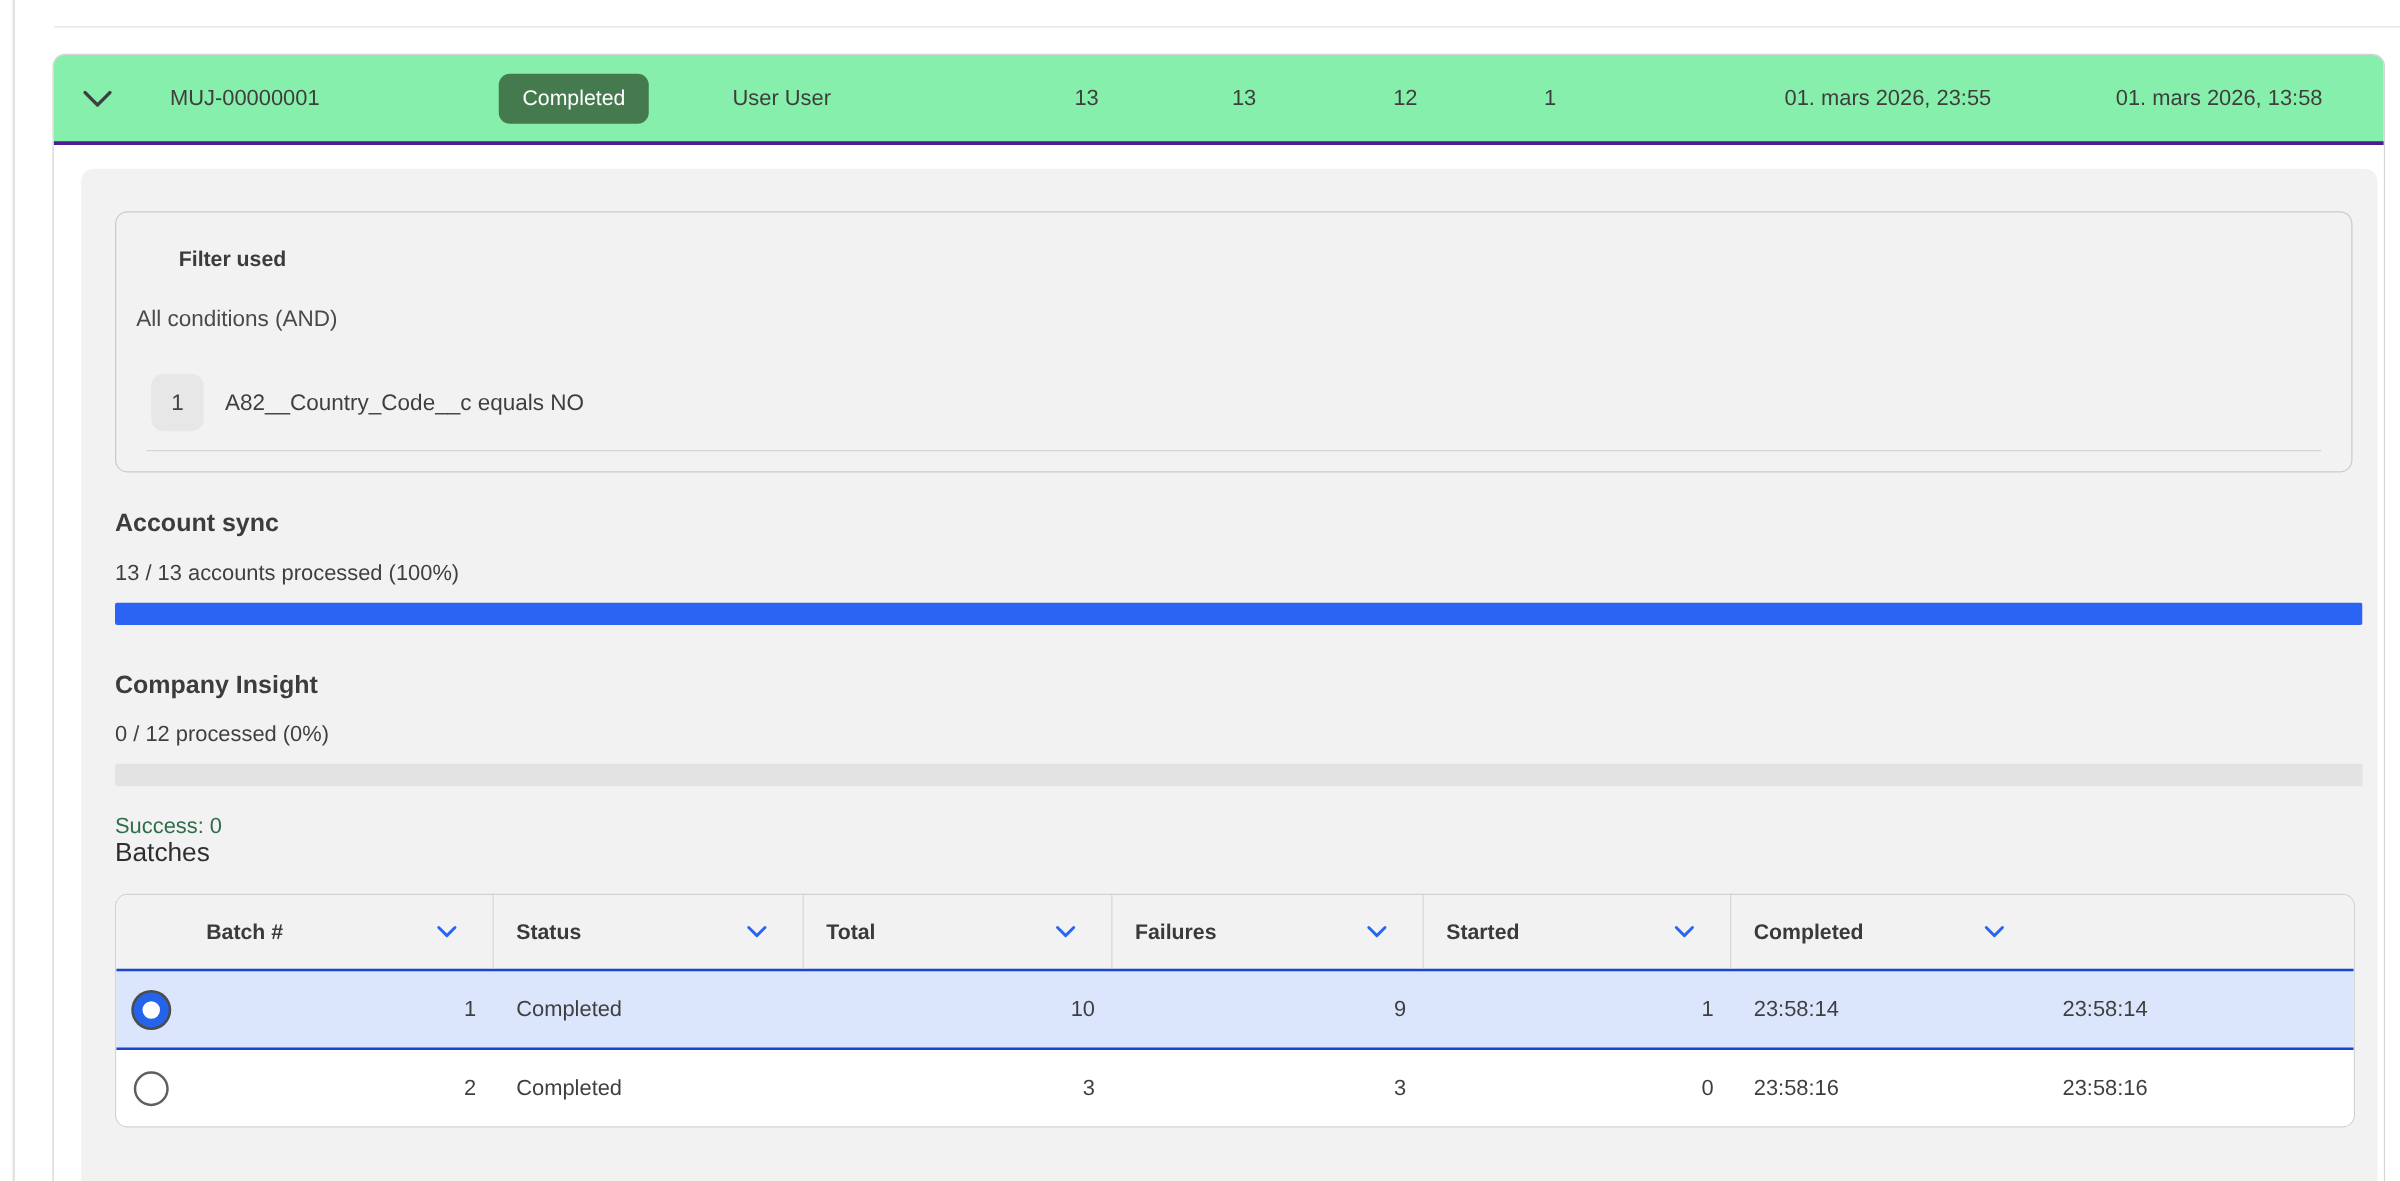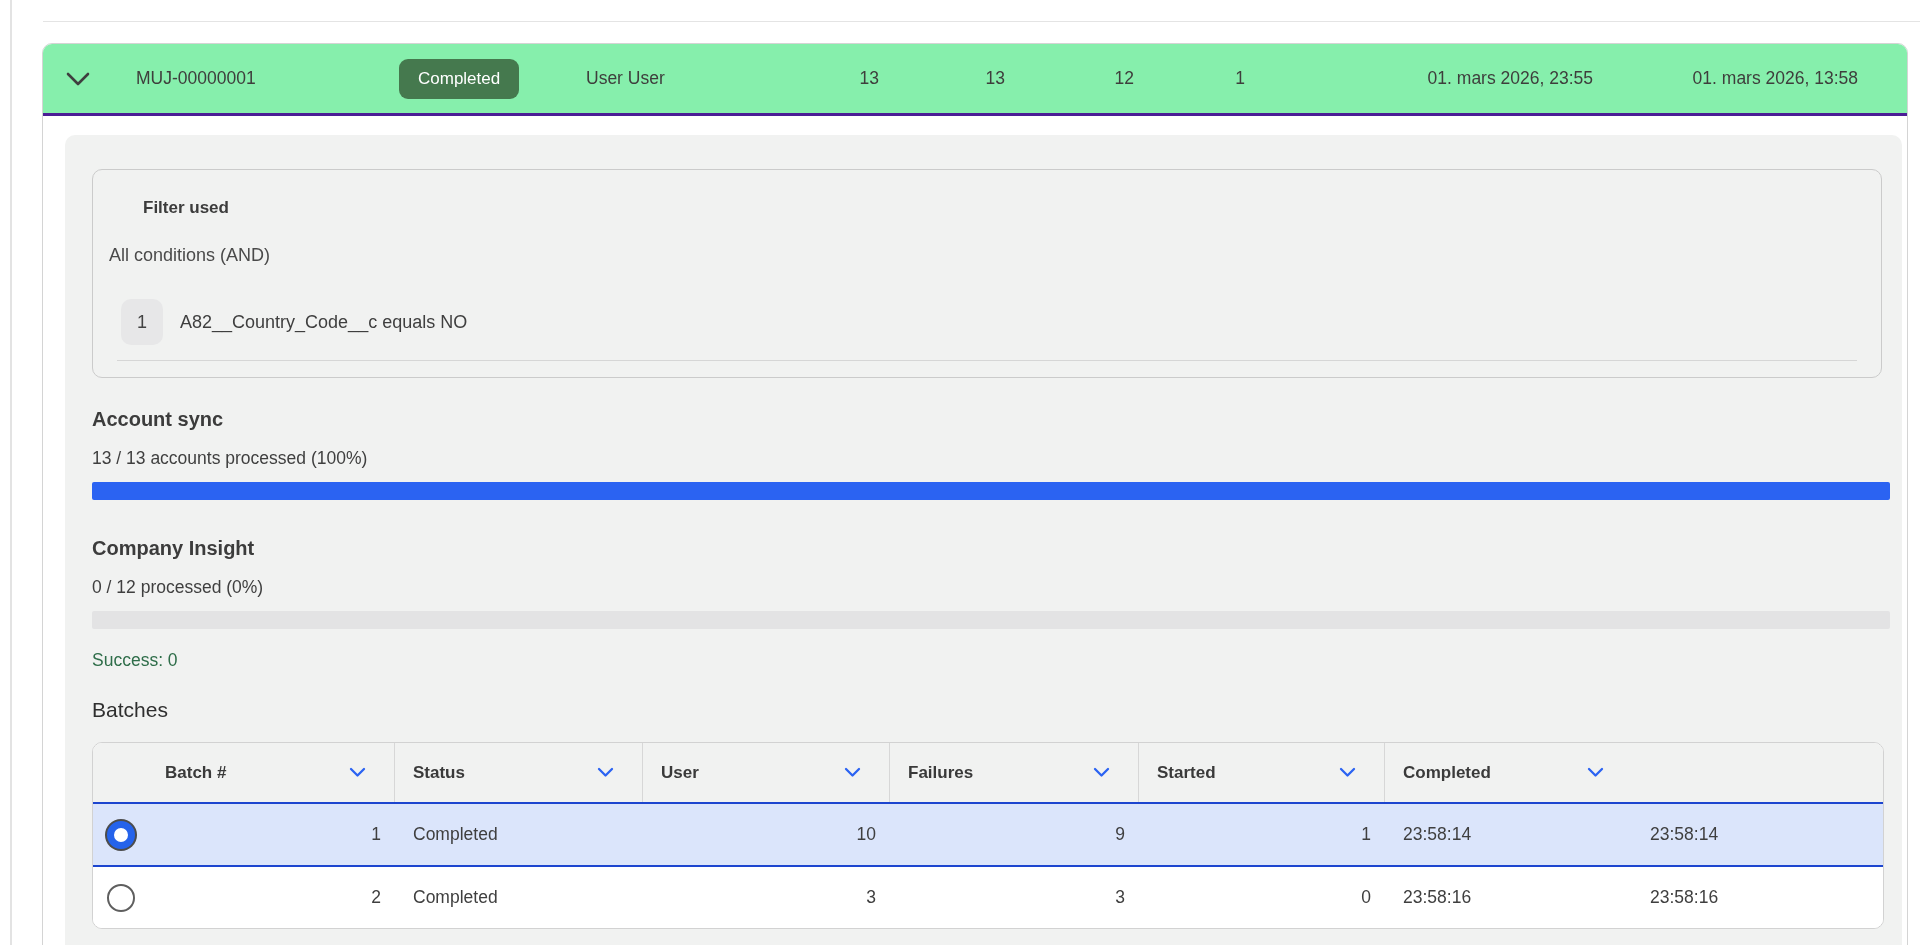--- a/index.html
+++ b/index.html
@@ -41,21 +41,21 @@
                font-size:18px; color:#434343; }
   .cond-text { margin-left:17px; font-size:18px; color:#3f3f3f; }
   .filter-div { border-top:1px solid #d6d6d6; margin:15px 8px 0 8px; }
 
   .section-title { font-weight:bold; font-size:20px; color:#3c3c3c; }
   .progress-text { font-size:17.5px; color:#3f3f3f; margin-top:17px; }
   .progress-track { height:18px; background:#e3e3e4; border-radius:2px; margin-top:13px; overflow:hidden; }
   .progress-fill { height:100%; background:#2b63f2; }
   .mt-lg { margin-top:37px; }
   .success-text { font-size:17.5px; color:#2e6d49; margin-top:21px; }
-  .batches-title { font-size:21px; color:#2f2f2f; margin-top:27px; }
+  .batches-title { font-size:21px; color:#2f2f2f; }
 
   
   .table { margin-top:20px; margin-right:6px; border:1px solid #d2d2d2; border-radius:10px;
            overflow:hidden; background:#fff; }
   .tgrid { display:grid; grid-template-columns:302px 248px 247px 249px 246px 247px 1fr; }
   .thead { background:#f1f2f1; }
   .th { height:59px; display:flex; align-items:center; justify-content:space-between;
         padding:0 28px 0 18px; font-size:17px; font-weight:600; color:#3a3a3a;
         border-right:1px solid #d7d7d7; cursor:pointer; }
   .th:last-child { border-right:none; }
@@ -139,21 +139,21 @@
                 <polyline points="2,2 8.5,8.5 15,2" fill="none" stroke="#2b63f2" stroke-width="2.3" stroke-linecap="round" stroke-linejoin="round"></polyline>
               </svg>
           </div>
           <div class="th">
             <span>Status</span>
             <svg class="chev" width="17" height="11" viewBox="0 0 17 11">
                 <polyline points="2,2 8.5,8.5 15,2" fill="none" stroke="#2b63f2" stroke-width="2.3" stroke-linecap="round" stroke-linejoin="round"></polyline>
               </svg>
           </div>
           <div class="th">
-            <span>User</span>
+            <span>Total</span>
             <svg class="chev" width="17" height="11" viewBox="0 0 17 11">
                 <polyline points="2,2 8.5,8.5 15,2" fill="none" stroke="#2b63f2" stroke-width="2.3" stroke-linecap="round" stroke-linejoin="round"></polyline>
               </svg>
           </div>
           <div class="th">
             <span>Failures</span>
             <svg class="chev" width="17" height="11" viewBox="0 0 17 11">
                 <polyline points="2,2 8.5,8.5 15,2" fill="none" stroke="#2b63f2" stroke-width="2.3" stroke-linecap="round" stroke-linejoin="round"></polyline>
               </svg>
           </div>

